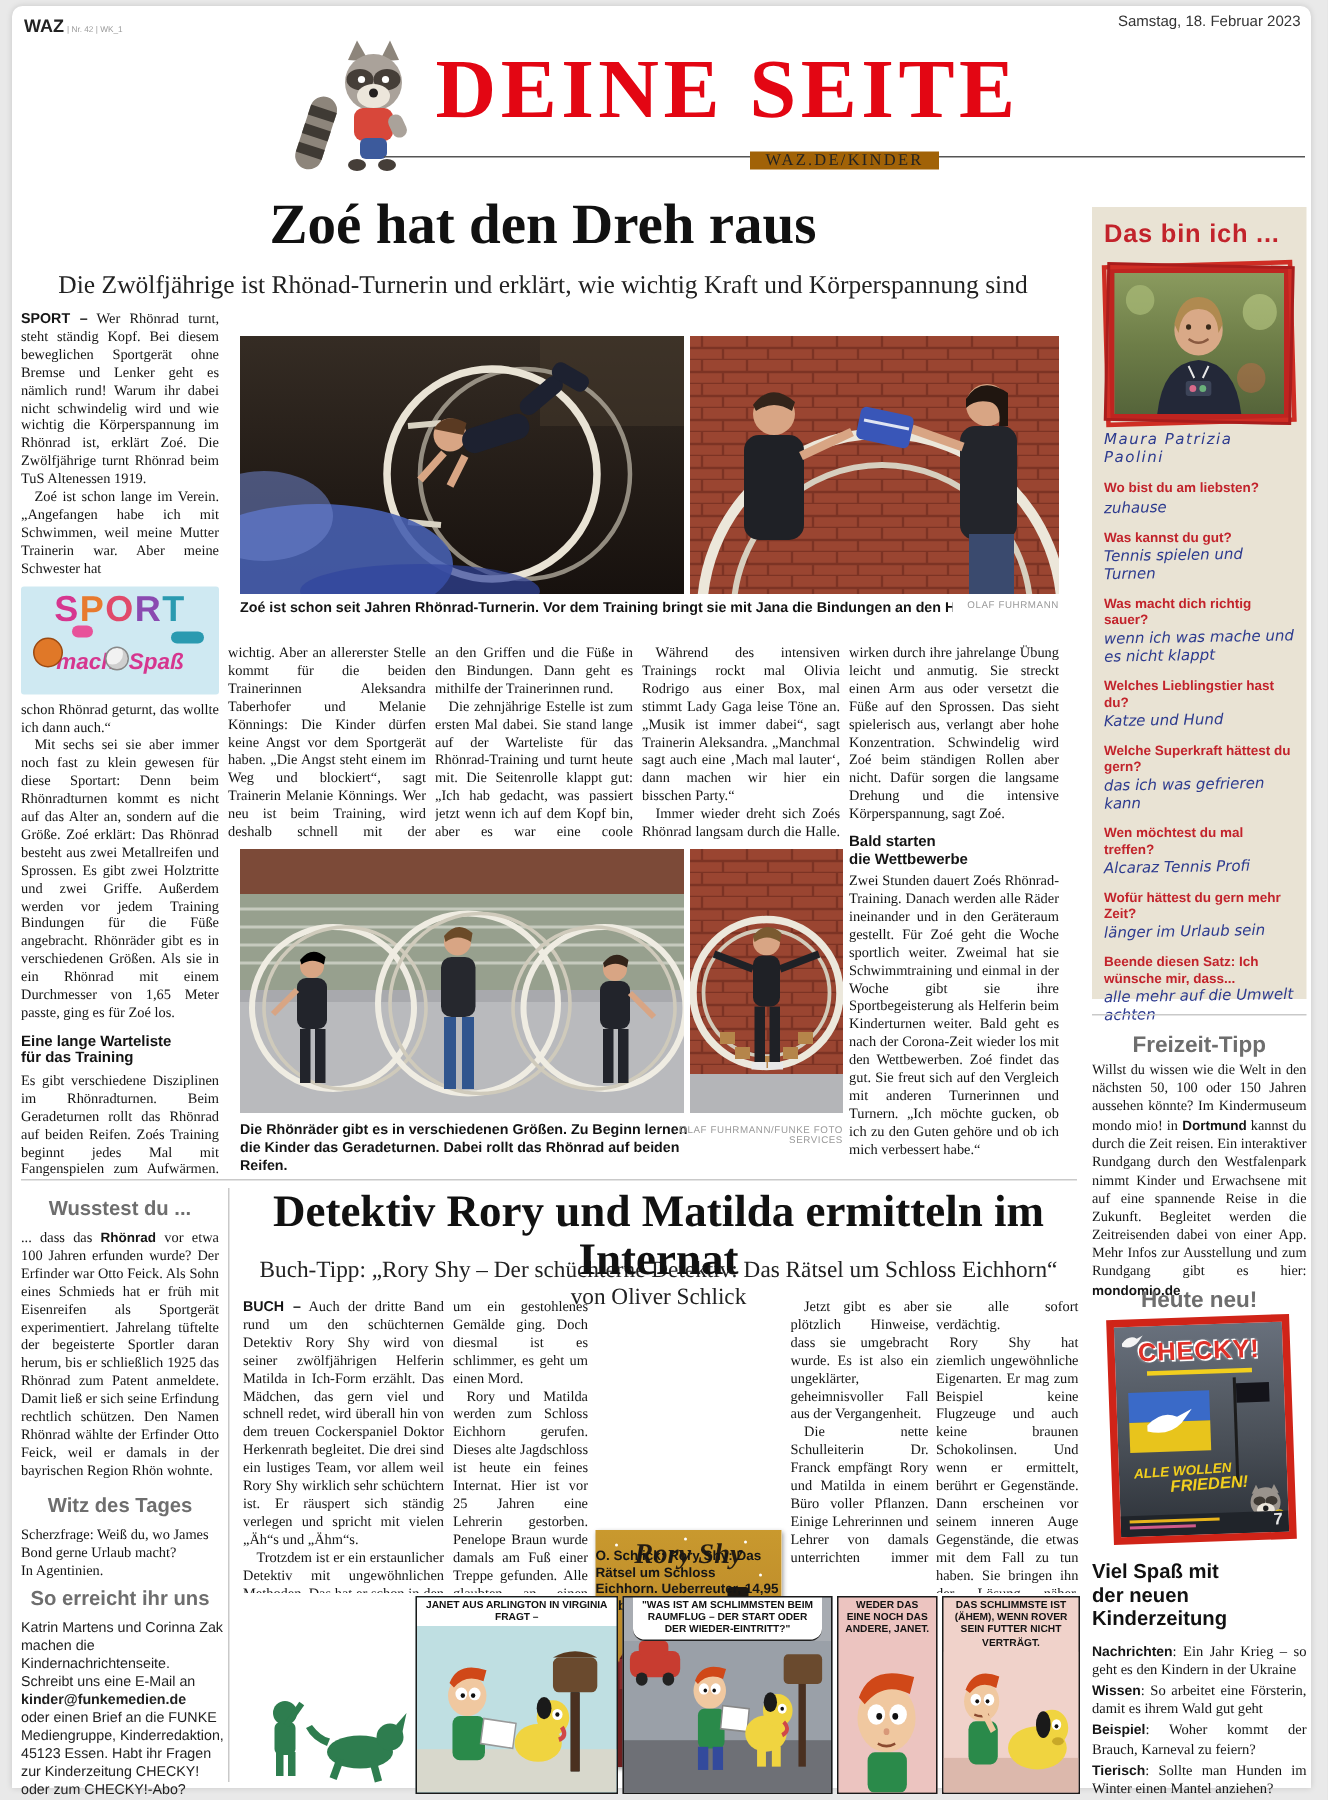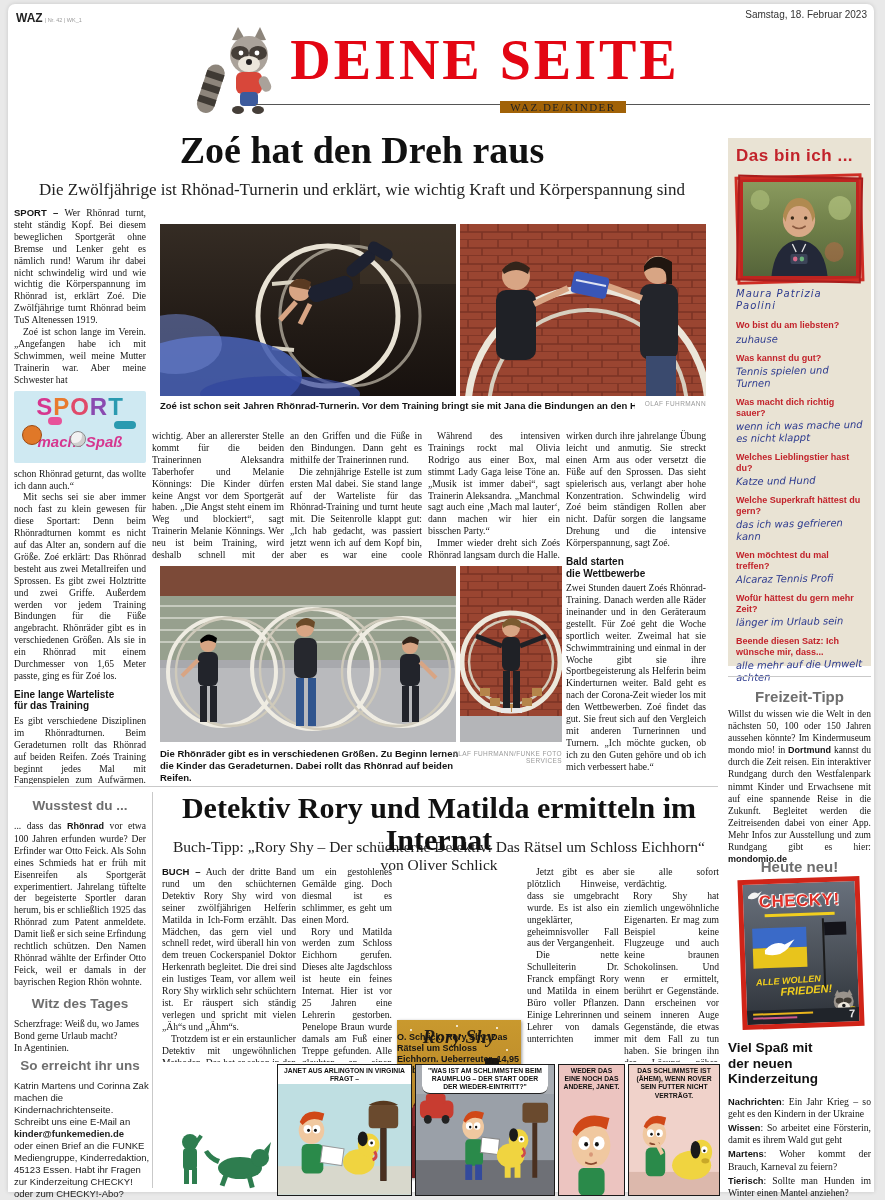--- a/index.html
+++ b/index.html
@@ -402,21 +402,21 @@
     </div>
     <div class="checkyprice" style="position:absolute; right:4px; bottom:2px;">7</div>
   </div>
 
   <div class="abs" style="left:728px; top:1040px; width:143px;">
     <div class="vshead">Viel Spaß mit</div>
     <div class="vshead">der neuen Kinderzeitung</div>
     <div style="height:7px;"></div>
     <div class="vsitem"><span class="vslabel">Nachrichten</span><span>: Ein Jahr Krieg – so geht es den Kindern in der Ukraine</span></div>
     <div class="vsitem"><span class="vslabel">Wissen</span><span>: So arbeitet eine Försterin, damit es ihrem Wald gut geht</span></div>
-    <div class="vsitem"><span class="vslabel">Martens</span><span>: Woher kommt der Brauch, Karneval zu feiern?</span></div>
+    <div class="vsitem"><span class="vslabel">Beispiel</span><span>: Woher kommt der Brauch, Karneval zu feiern?</span></div>
     <div class="vsitem"><span class="vslabel">Tierisch</span><span>: Sollte man Hunden im Winter einen Mantel anziehen?</span></div>
 
   </div>
 
   <div class="abs rule" style="left:14px; top:786px; width:704px;"></div>
   <div class="abs vrule" style="left:152px; top:792px; height:396px;"></div>
 
   <div class="abs grayhd small" style="left:14px; top:798px; width:132px;">Wusstest du ...</div>
   <div class="abs bodytext" style="left:14px; top:820px; width:132px;">
     <span>... dass das </span><b style="font-family:'Liberation Sans',sans-serif;font-size:9px;">Rhönrad</b><span> vor etwa 100 Jahren erfunden wurde? Der Erfinder war Otto Feick. Als Sohn eines Schmieds hat er früh mit Eisenreifen als Sportgerät experimentiert. Jahrelang tüftelte der begeisterte Sportler daran herum, bis er schließlich 1925 das Rhönrad zum Patent anmeldete. Damit ließ er sich seine Erfindung rechtlich schützen. Den Namen Rhönrad wählte der Erfinder Otto Feick, weil er damals in der bayrischen Region Rhön wohnte.</span>

